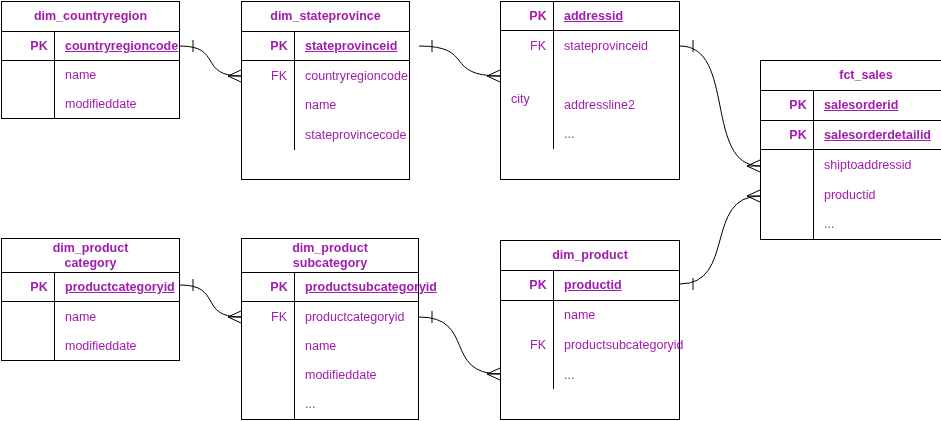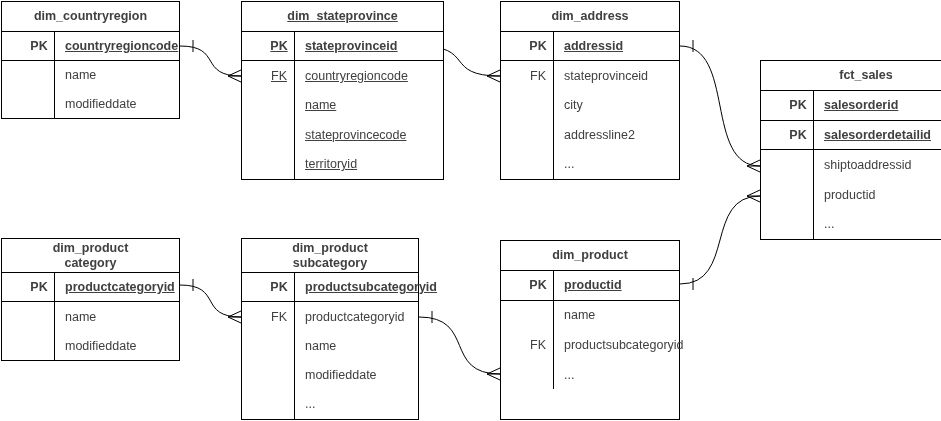--- a/index.html
+++ b/index.html
@@ -6,21 +6,21 @@
     margin: 0;
     padding: 0;
     background: #ffffff;
   }
   #canvas {
     position: relative;
     width: 941px;
     height: 421px;
     background: #ffffff;
     font-family: "Liberation Sans", sans-serif;
-    color: #404040;
+    color: #a21caf;
     overflow: hidden;
   }
   #edges {
     position: absolute;
     left: 0;
     top: 0;
     pointer-events: none;
   }
   .er-table {
     position: absolute;
@@ -120,54 +120,49 @@
         </div>
         <div class="er-row" style="height: 28.6667px;">
           <div class="key-cell"></div>
           <div class="name-cell">name</div>
         </div>
         <div class="er-row" style="height: 28.6667px;">
           <div class="key-cell"></div>
           <div class="name-cell">modifieddate</div>
         </div>
       </div>
-      <div class="er-table" style="left: 241px; top: 1px; width: 203px; height: 179px; text-decoration: underline;">
+      <div class="er-table" style="left: 241px; top: 1px; width: 169px; height: 179px;">
         <div class="er-title" style="height: 30px;">dim_stateprovince</div>
         <div class="er-row pk divider" style="height: 29.4px;">
           <div class="key-cell pk">PK</div>
           <div class="name-cell">stateprovinceid</div>
         </div>
         <div class="er-row" style="height: 29.4px;">
           <div class="key-cell">FK</div>
           <div class="name-cell">countryregioncode</div>
         </div>
         <div class="er-row" style="height: 29.4px;">
           <div class="key-cell"></div>
           <div class="name-cell">name</div>
         </div>
         <div class="er-row" style="height: 29.4px;">
           <div class="key-cell"></div>
           <div class="name-cell">stateprovincecode</div>
         </div>
-        <div class="er-row" style="height: 29.4px;">
-          <div class="key-cell"></div>
-          <div class="name-cell">territoryid</div>
-        </div>
       </div>
       <div class="er-table" style="left: 500px; top: 1px; width: 180px; height: 179px;">
-        <div class="er-title" style="height: 30px;">dim_address</div>
         <div class="er-row pk divider" style="height: 29.4px;">
           <div class="key-cell pk">PK</div>
           <div class="name-cell">addressid</div>
         </div>
         <div class="er-row" style="height: 29.4px;">
           <div class="key-cell">FK</div>
           <div class="name-cell">stateprovinceid</div>
         </div>
-        <div class="er-row" style="height: 29.4px;">
+        <div class="er-row" style="height: 29.4px; flex-direction: column;">
           <div class="key-cell"></div>
           <div class="name-cell">city</div>
         </div>
         <div class="er-row" style="height: 29.4px;">
           <div class="key-cell"></div>
           <div class="name-cell">addressline2</div>
         </div>
         <div class="er-row" style="height: 29.4px;">
           <div class="key-cell"></div>
           <div class="name-cell">...</div>

